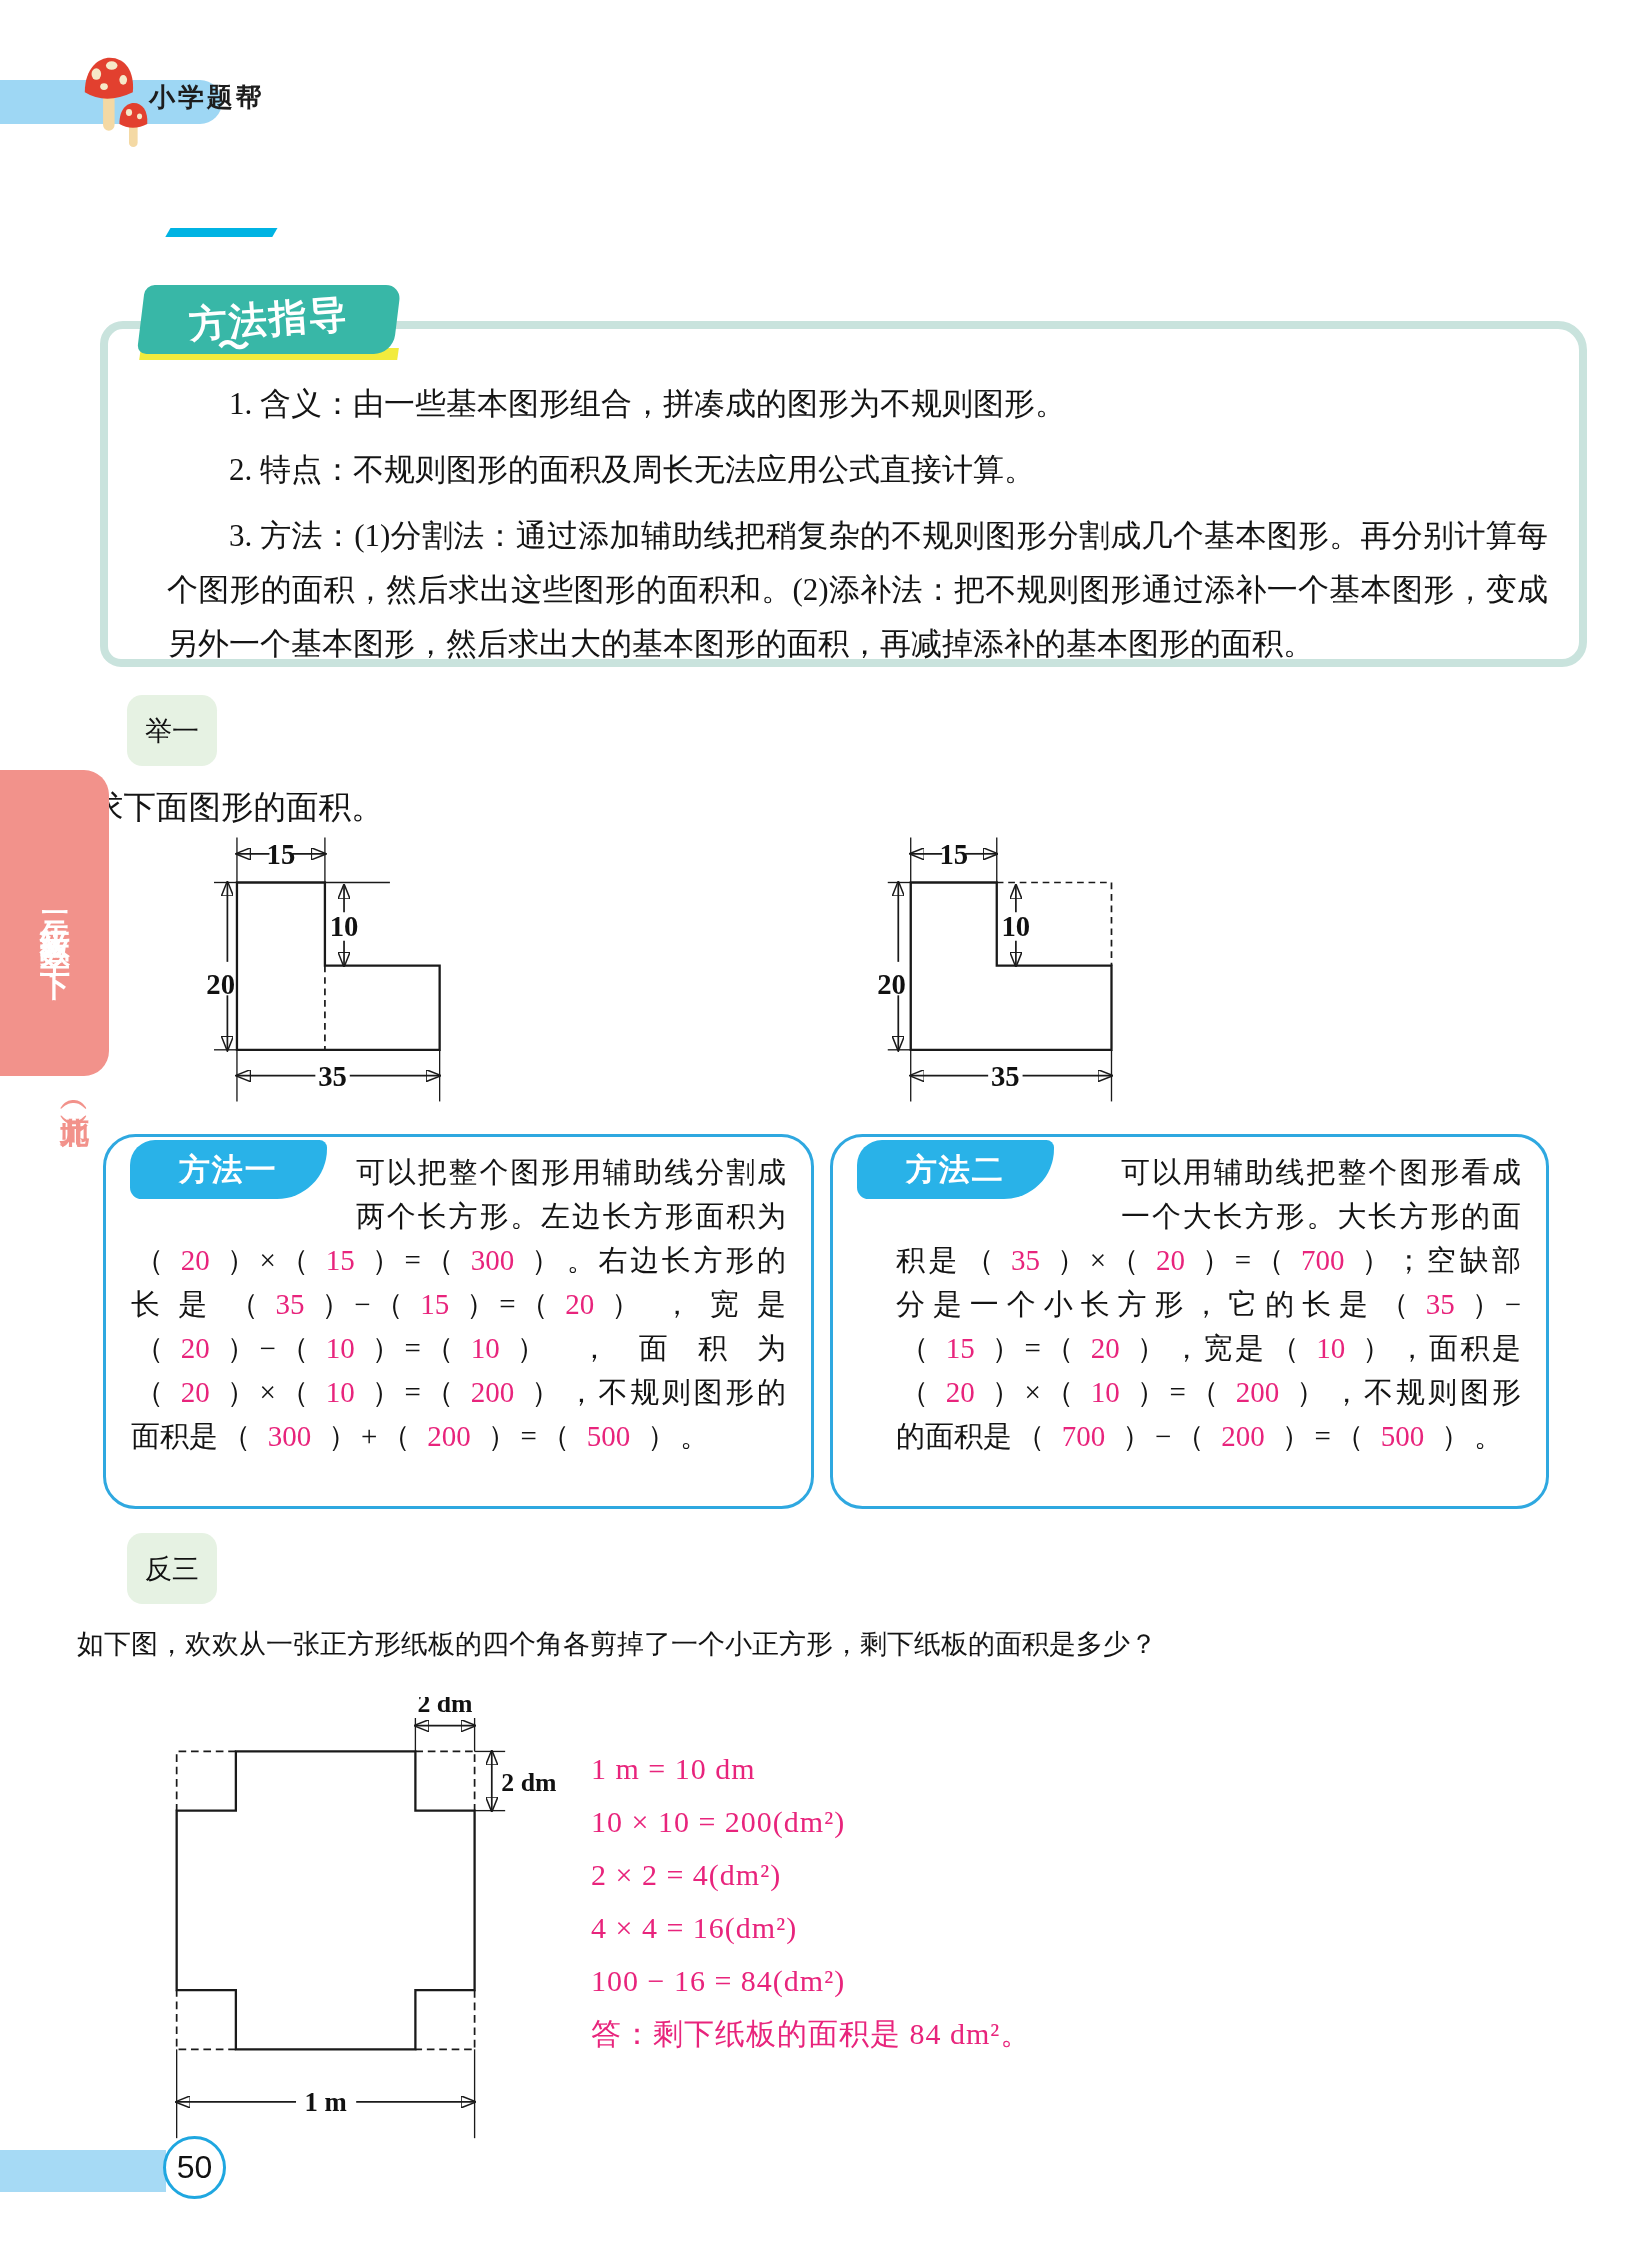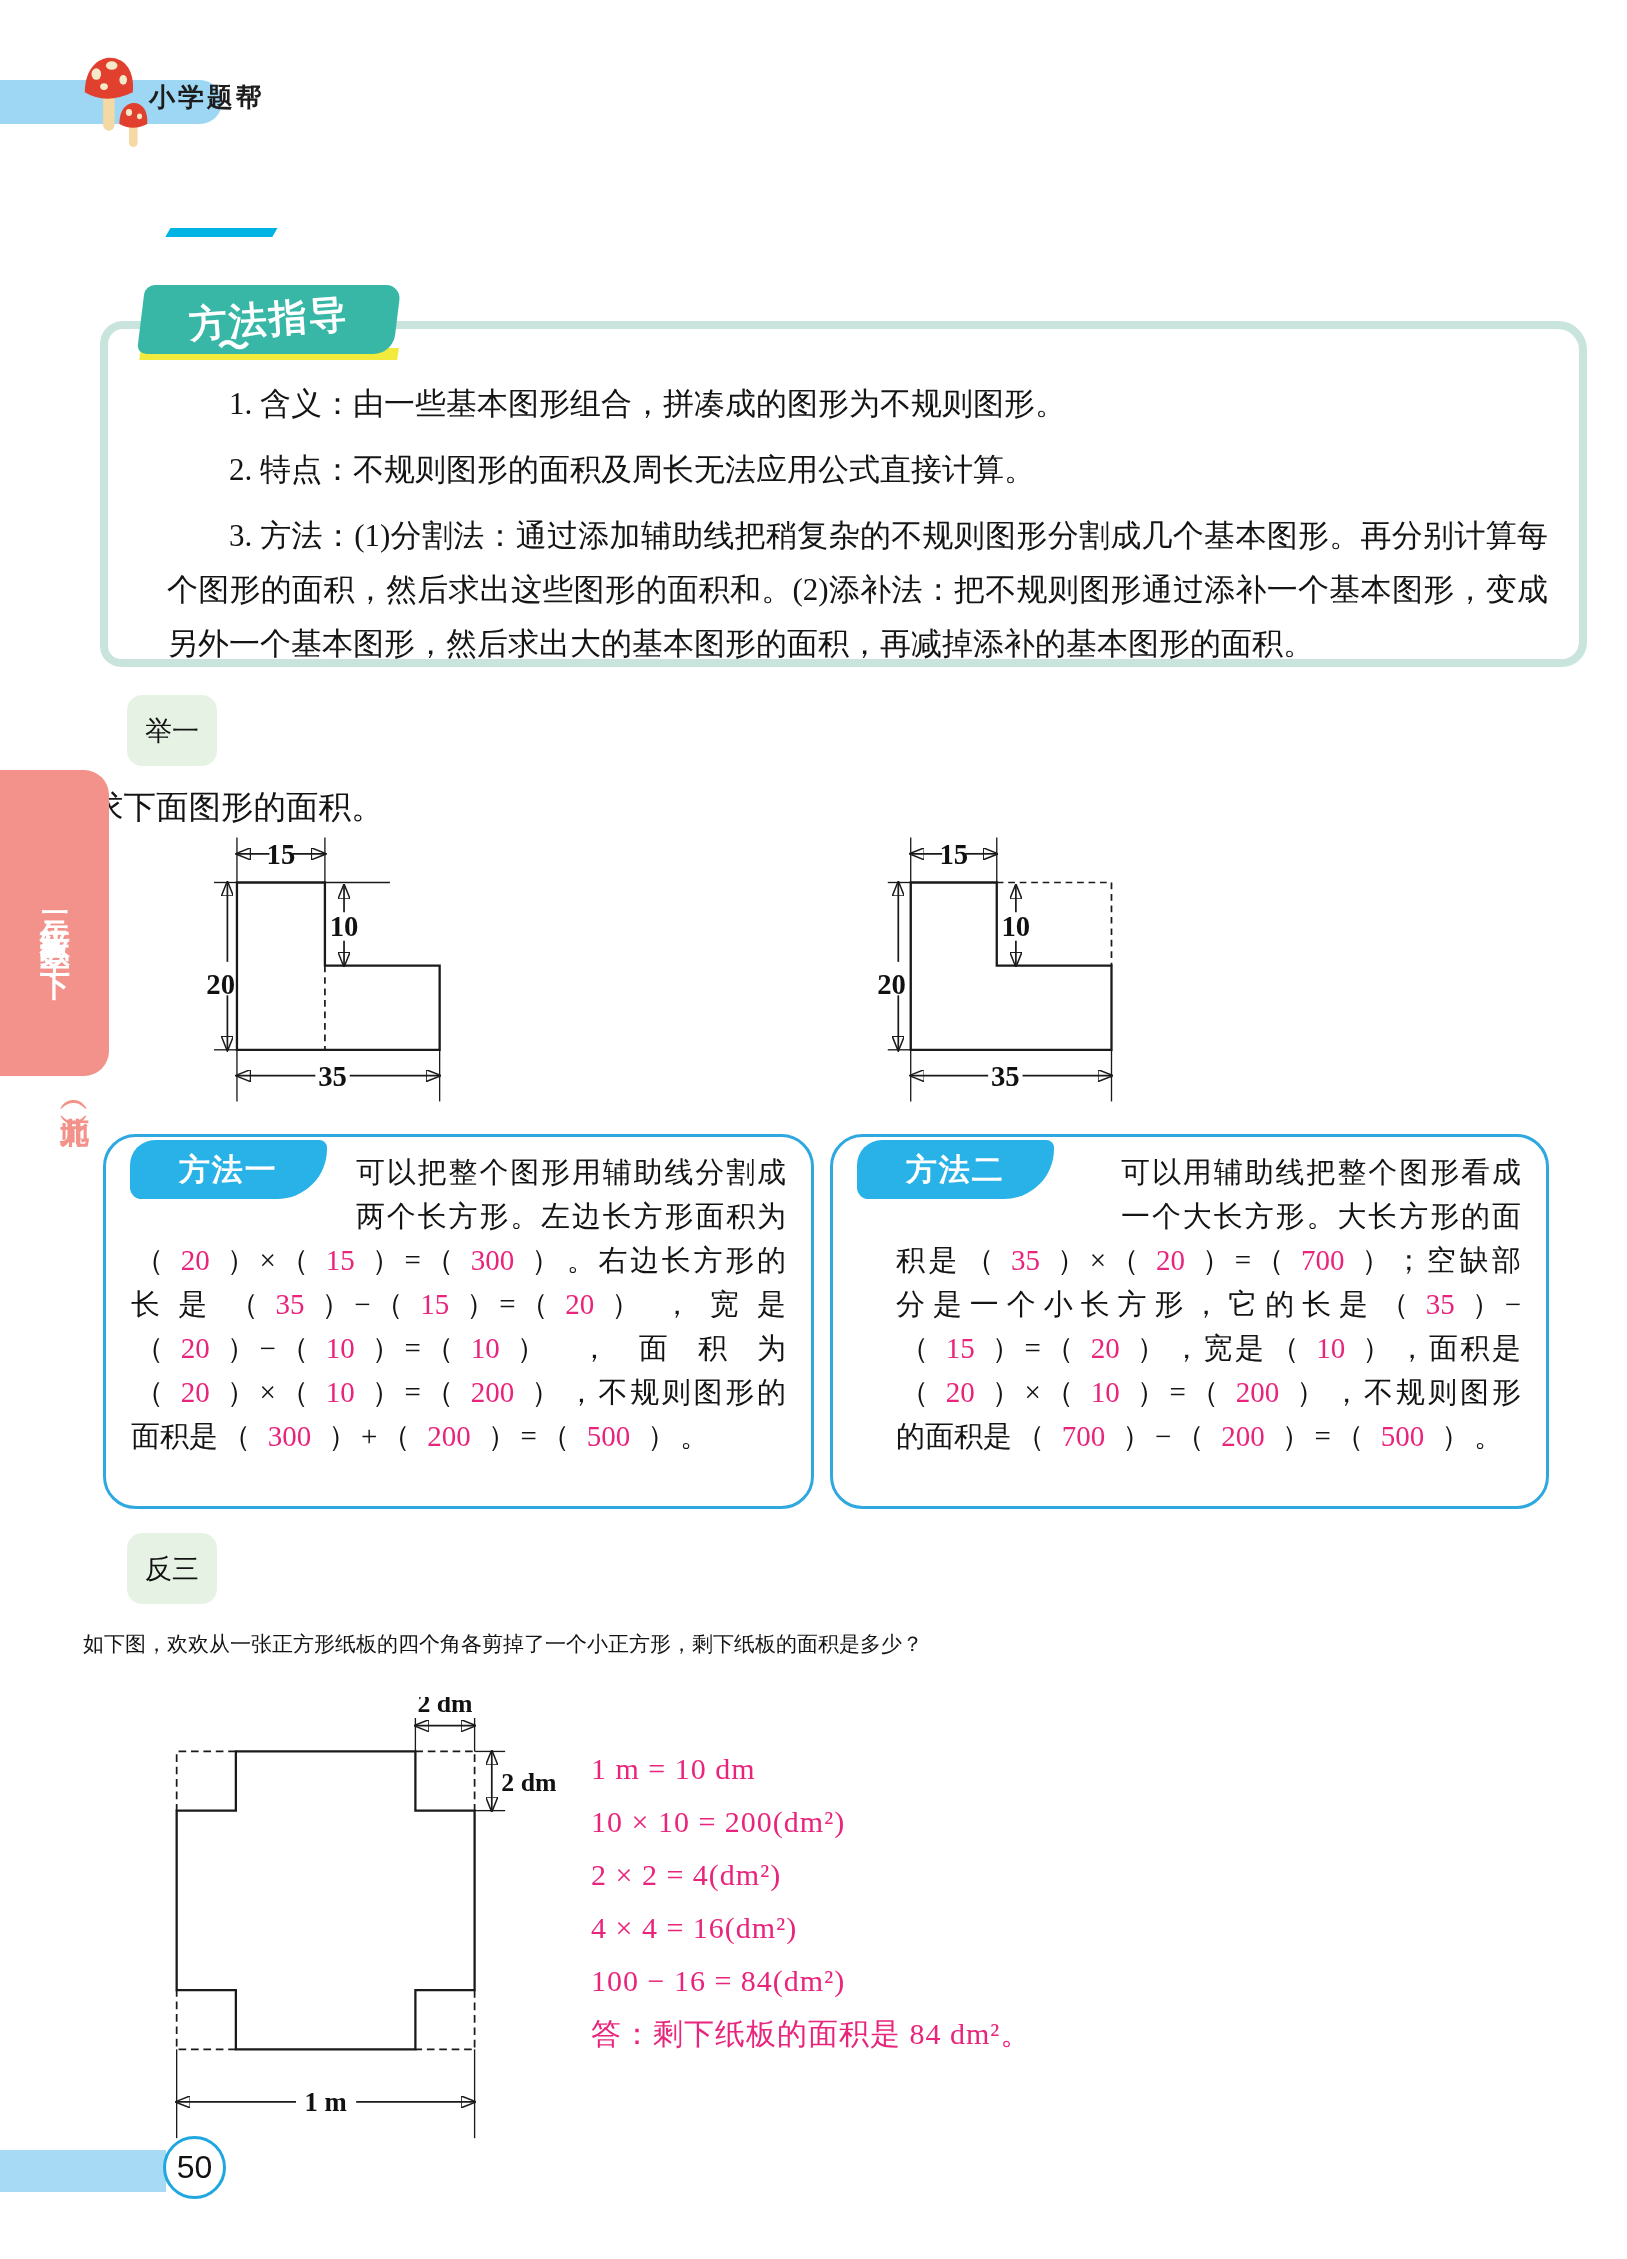--- a/index.html
+++ b/index.html
@@ -42,21 +42,21 @@
   .m-box{position:absolute;top:1134px;height:375px;box-sizing:border-box;background:#fff;
     border:3.3px solid #2FA8E0;border-radius:32.5px;}
   .m-blob{position:absolute;left:3.8px;top:3px;width:197px;height:59px;background:#29B2E8;
     border-radius:25px 7.6px 50px 11.5px;display:flex;align-items:center;justify-content:center;
     color:#fff;font-family:"Liberation Sans","DejaVu Sans",sans-serif;font-size:31px;font-weight:800;letter-spacing:1.9px;margin-left:20px;}
   .m-text{padding:13.4px 25px 0 25px;font-size:29px;line-height:44px;text-align:justify;}
   .m-spacer{float:left;width:225px;height:54px;}
   .blank{display:inline-block;white-space:nowrap;margin:0 3.8px;}
   .pink-num{color:#E8247C;padding:0 17px;}
   
-  .practice-q{position:absolute;left:83px;top:1617px;width:1281px;font-size:21px;line-height:55px;text-align:justify;}
+  .practice-q{position:absolute;left:77px;top:1617px;width:1281px;font-size:27px;line-height:55px;text-align:justify;}
   .solution{position:absolute;left:591px;top:1742px;color:#E8247C;font-size:30px;line-height:53px;letter-spacing:1px;}
   .solution div{white-space:nowrap;}
   
   .footer-bar{position:absolute;left:0;top:2150px;width:166px;height:42px;background:#A6DAF5;}
   .page-circle{position:absolute;left:163px;top:2136px;width:63px;height:63px;box-sizing:border-box;border:3.8px solid #1FA7E0;
     border-radius:50%;background:#fff;display:flex;align-items:center;justify-content:center;
     font-family:"Liberation Sans","DejaVu Sans",sans-serif;font-size:32px;color:#111;}
   .side-tab{position:absolute;left:0;top:770px;width:109px;height:306px;background:#F2928B;border-radius:0 25px 25px 0;
     display:flex;align-items:center;justify-content:center;}
   .side-tab span{writing-mode:vertical-rl;color:#fff;font-family:"Liberation Sans","DejaVu Sans",sans-serif;

